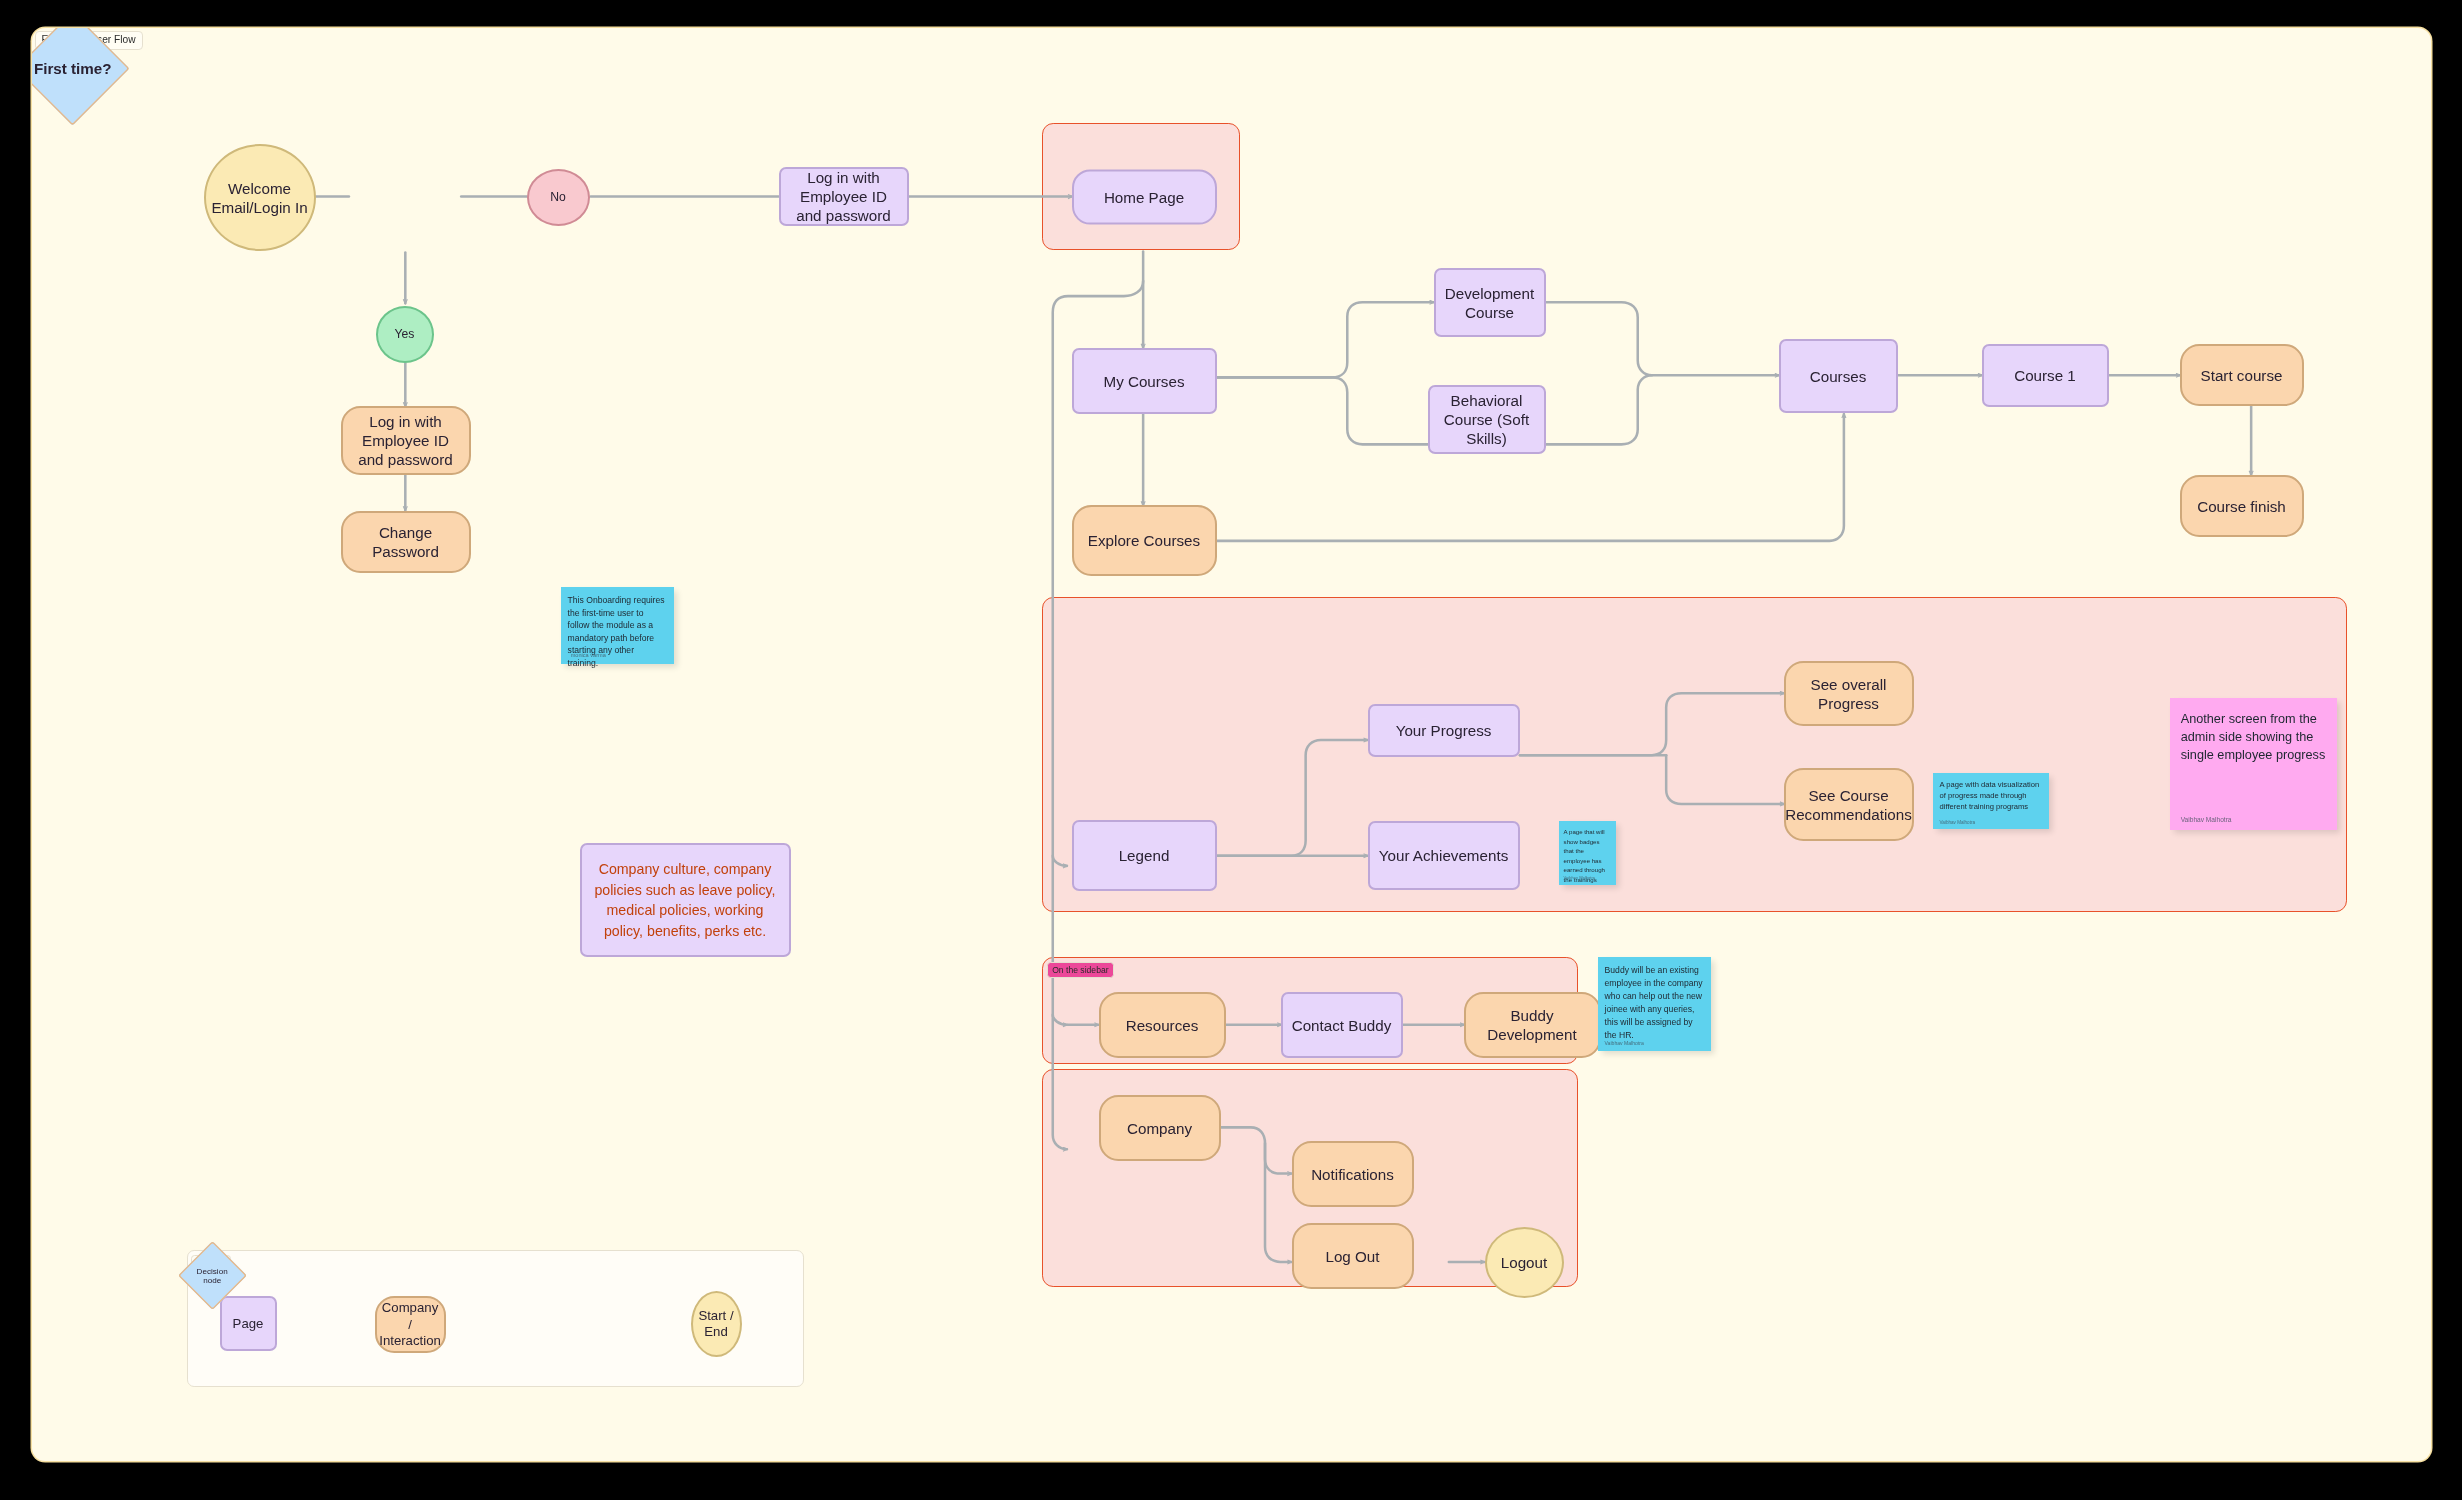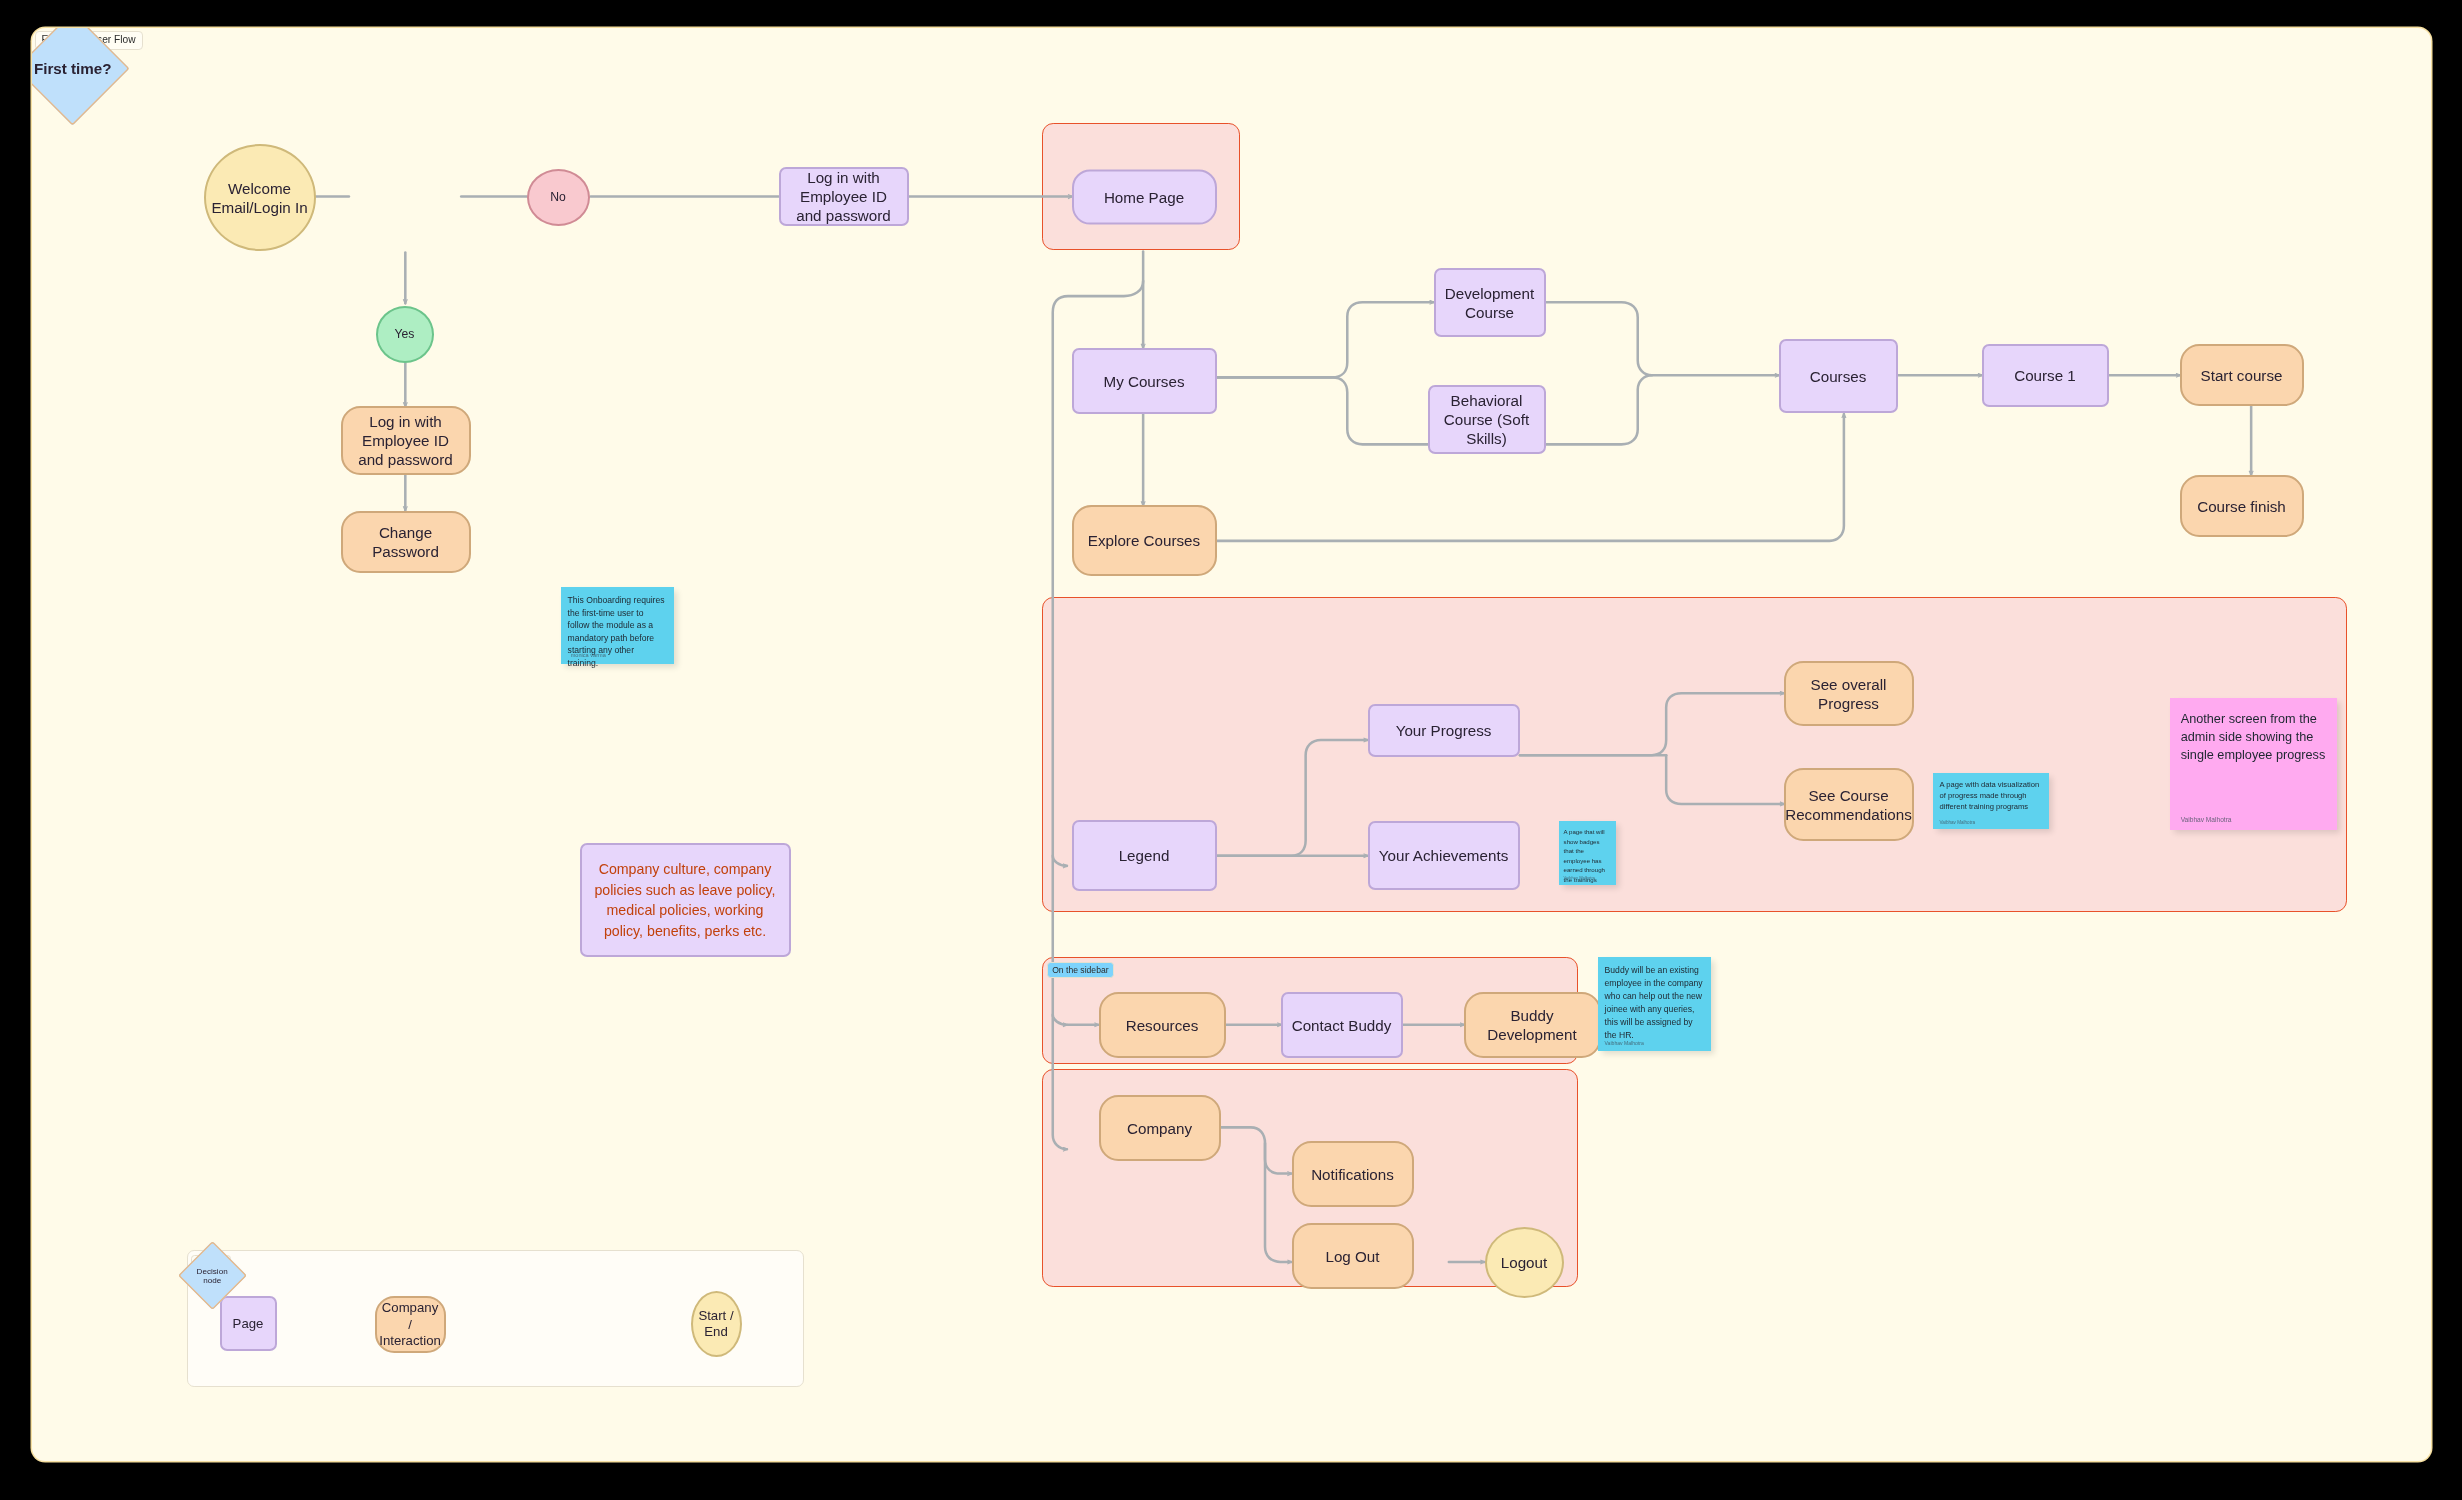--- a/index.html
+++ b/index.html
@@ -72,21 +72,21 @@
   .group{
     position:absolute;
     background:#fbdfdb;
     border:1px solid #e8512a;
     border-radius:11.2px;
     box-sizing:border-box;
   }
   .group-label{
     position:absolute;
     left:4.1px; top:4.1px;
-    background:#7dd3fc;
+    background:#ec4899;
     border:1px solid #e6e0cf;
     border-radius:3.6px;
     padding:2.5px 4.6px;
     font-size:8.6px;
     color:#2b2b2b;
     line-height:1;
     z-index:6;
   }
 
   

